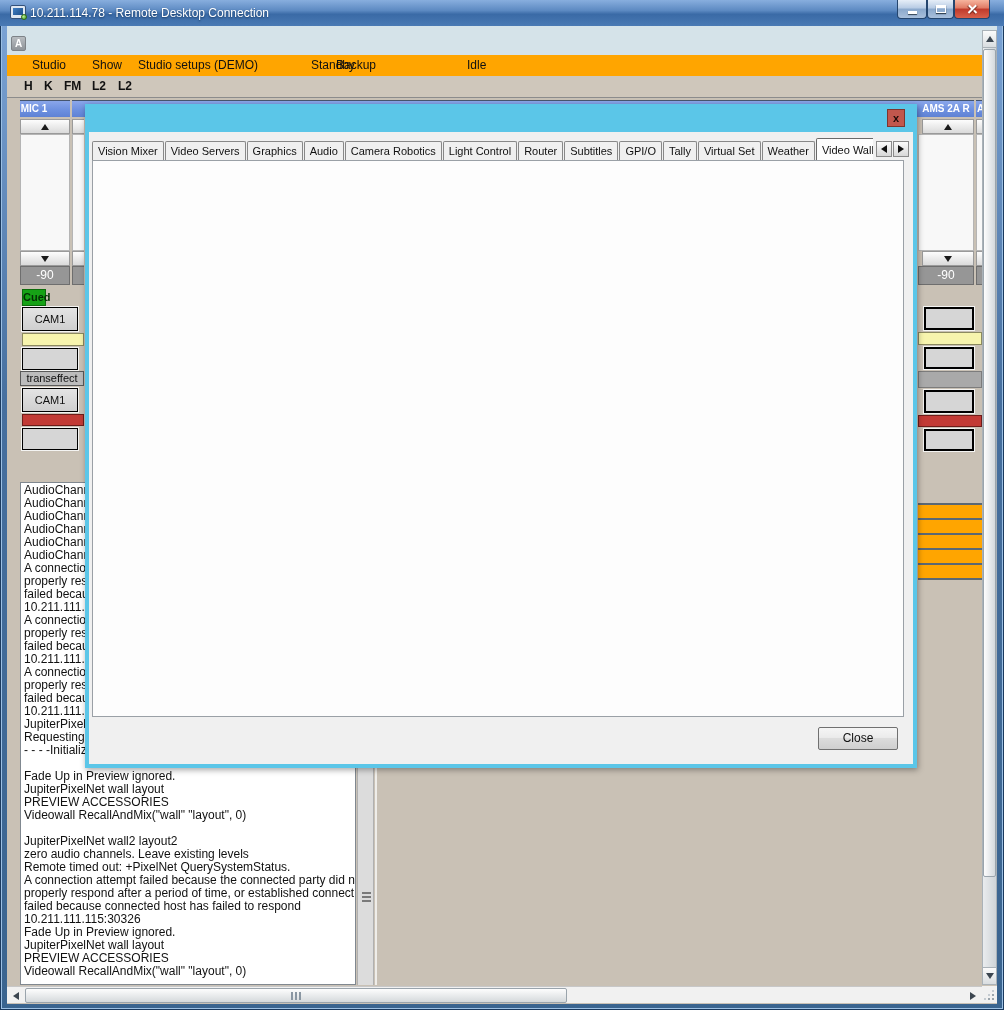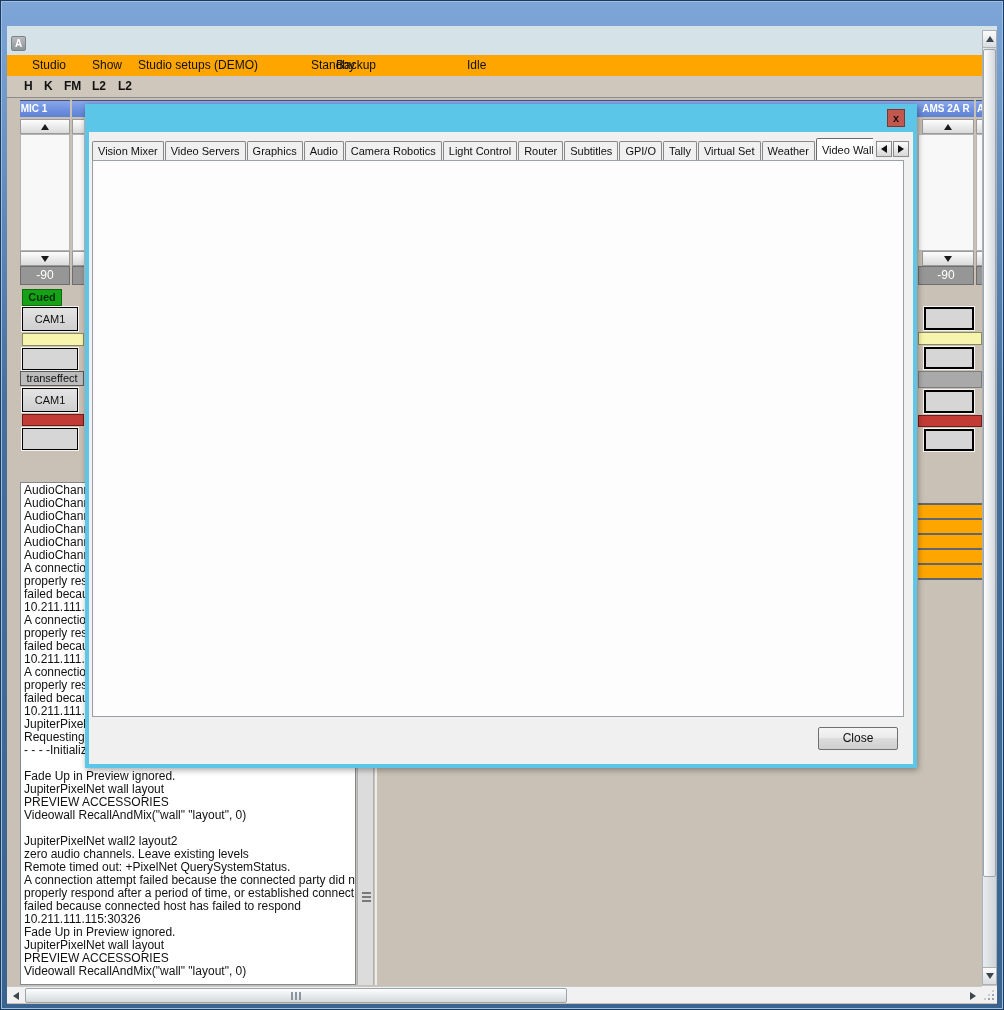--- a/index.html
+++ b/index.html
@@ -115,20 +115,39 @@
     font-size:12px;padding:0 3px;color:#111;font-family:"Liberation Sans",sans-serif;}
   .close-btn{left:818px;top:727px;width:80px;height:23px;border:1px solid #707070;border-radius:2px;
     background:linear-gradient(180deg,#f5f5f5 0%,#ebebeb 45%,#dcdcdc 50%,#cfcfcf 100%);
     font-size:12px;color:#111;text-align:center;line-height:21px;}
 </style>
 </head>
 <body>
 
 <div id="screen">
 
+  <div class="abs titlebar">
+    <div class="abs rdp-icon">
+        <i></i>
+        <b></b>
+      </div>
+    <div class="abs title-text">10.211.114.78 - Remote Desktop Connection</div>
+    <div class="abs win-btn" style="left:897px;width:30px;">
+        <span class="glyph-min"></span>
+      </div>
+    <div class="abs win-btn" style="left:927px;width:27px;">
+        <span class="glyph-max"></span>
+      </div>
+    <div class="abs win-btn close" style="left:954px;width:36px;">
+        <span class="glyph-x">
+          <span></span>
+          <span></span>
+        </span>
+      </div>
+  </div>
 
   <div class="abs client"></div>
   <div class="abs topstrip"></div>
   <div class="abs a-icon">A</div>
 
   <div class="abs menubar" id="menubar">
     <span class="menu-item" style="left:460px;">Idle</span>
   <span class="menu-item" style="left: 25px;">Studio</span>
       <span class="menu-item" style="left: 85px;">Show</span>
       <span class="menu-item" style="left: 131px;">Studio setups (DEMO)</span>
@@ -164,21 +183,21 @@
     </div>
   <div class="abs sl-val" style="left:20px;top:266px;width:50px;height:19px;">-90</div>
 
   <div class="abs" style="left:72px;top:119px;width:12px;height:166px;overflow:hidden;">
     <div class="abs sl-btn" style="left:0;top:0;width:50px;height:15px;"></div>
     <div class="abs sl-track" style="left:0;top:15px;width:50px;height:117px;"></div>
     <div class="abs sl-btn" style="left:0;top:132px;width:50px;height:15px;"></div>
     <div class="abs sl-val" style="left:0;top:147px;width:50px;height:19px;"></div>
   </div>
 
-  <div class="abs cued" style="left:22px;top:289px;width:40px;height:17px;">Cued</div>
+  <div class="abs cued" style="left:22px;top:289px;width:24px;height:17px;">Cued</div>
   <div class="abs cam-btn" style="left:22px;top:307px;width:56px;height:24px;">CAM1</div>
   <div class="abs strip-yellow" style="left:22px;top:333px;width:62px;height:13px;"></div>
   <div class="abs gray-box" style="left:22px;top:348px;width:56px;height:22px;"></div>
   <div class="abs trans-label" style="left:20px;top:371px;width:64px;height:15px;">transeffect</div>
   <div class="abs cam-btn" style="left:22px;top:388px;width:56px;height:24px;">CAM1</div>
   <div class="abs strip-red" style="left:22px;top:414px;width:62px;height:12px;"></div>
   <div class="abs gray-box" style="left:22px;top:428px;width:56px;height:22px;"></div>
 
   <div class="abs log" id="log">
       <div class="log-line">AudioChann</div>

